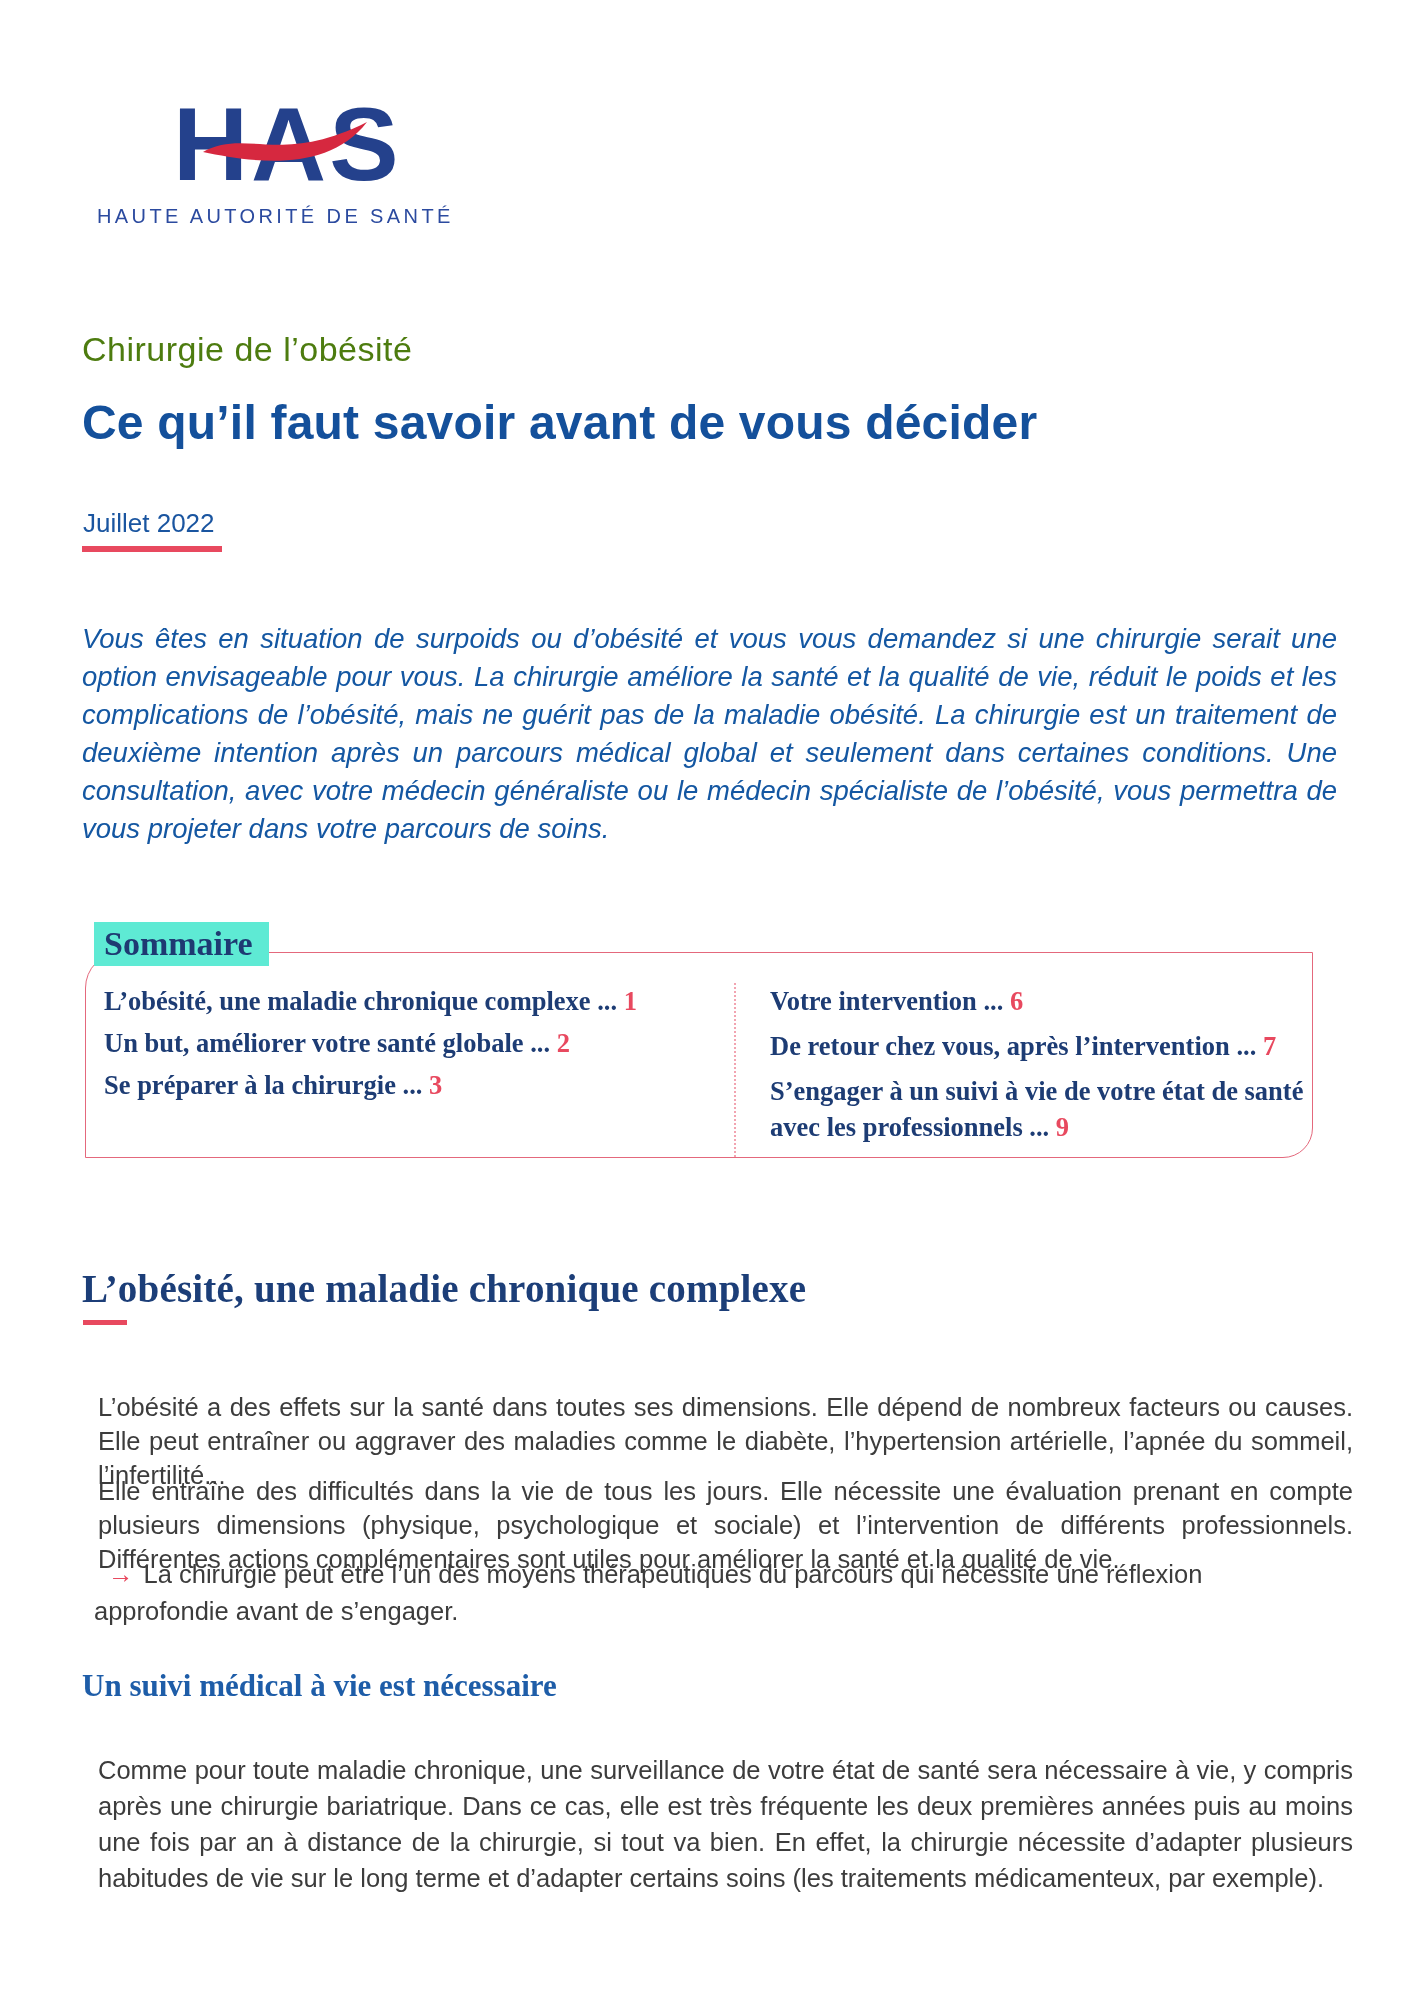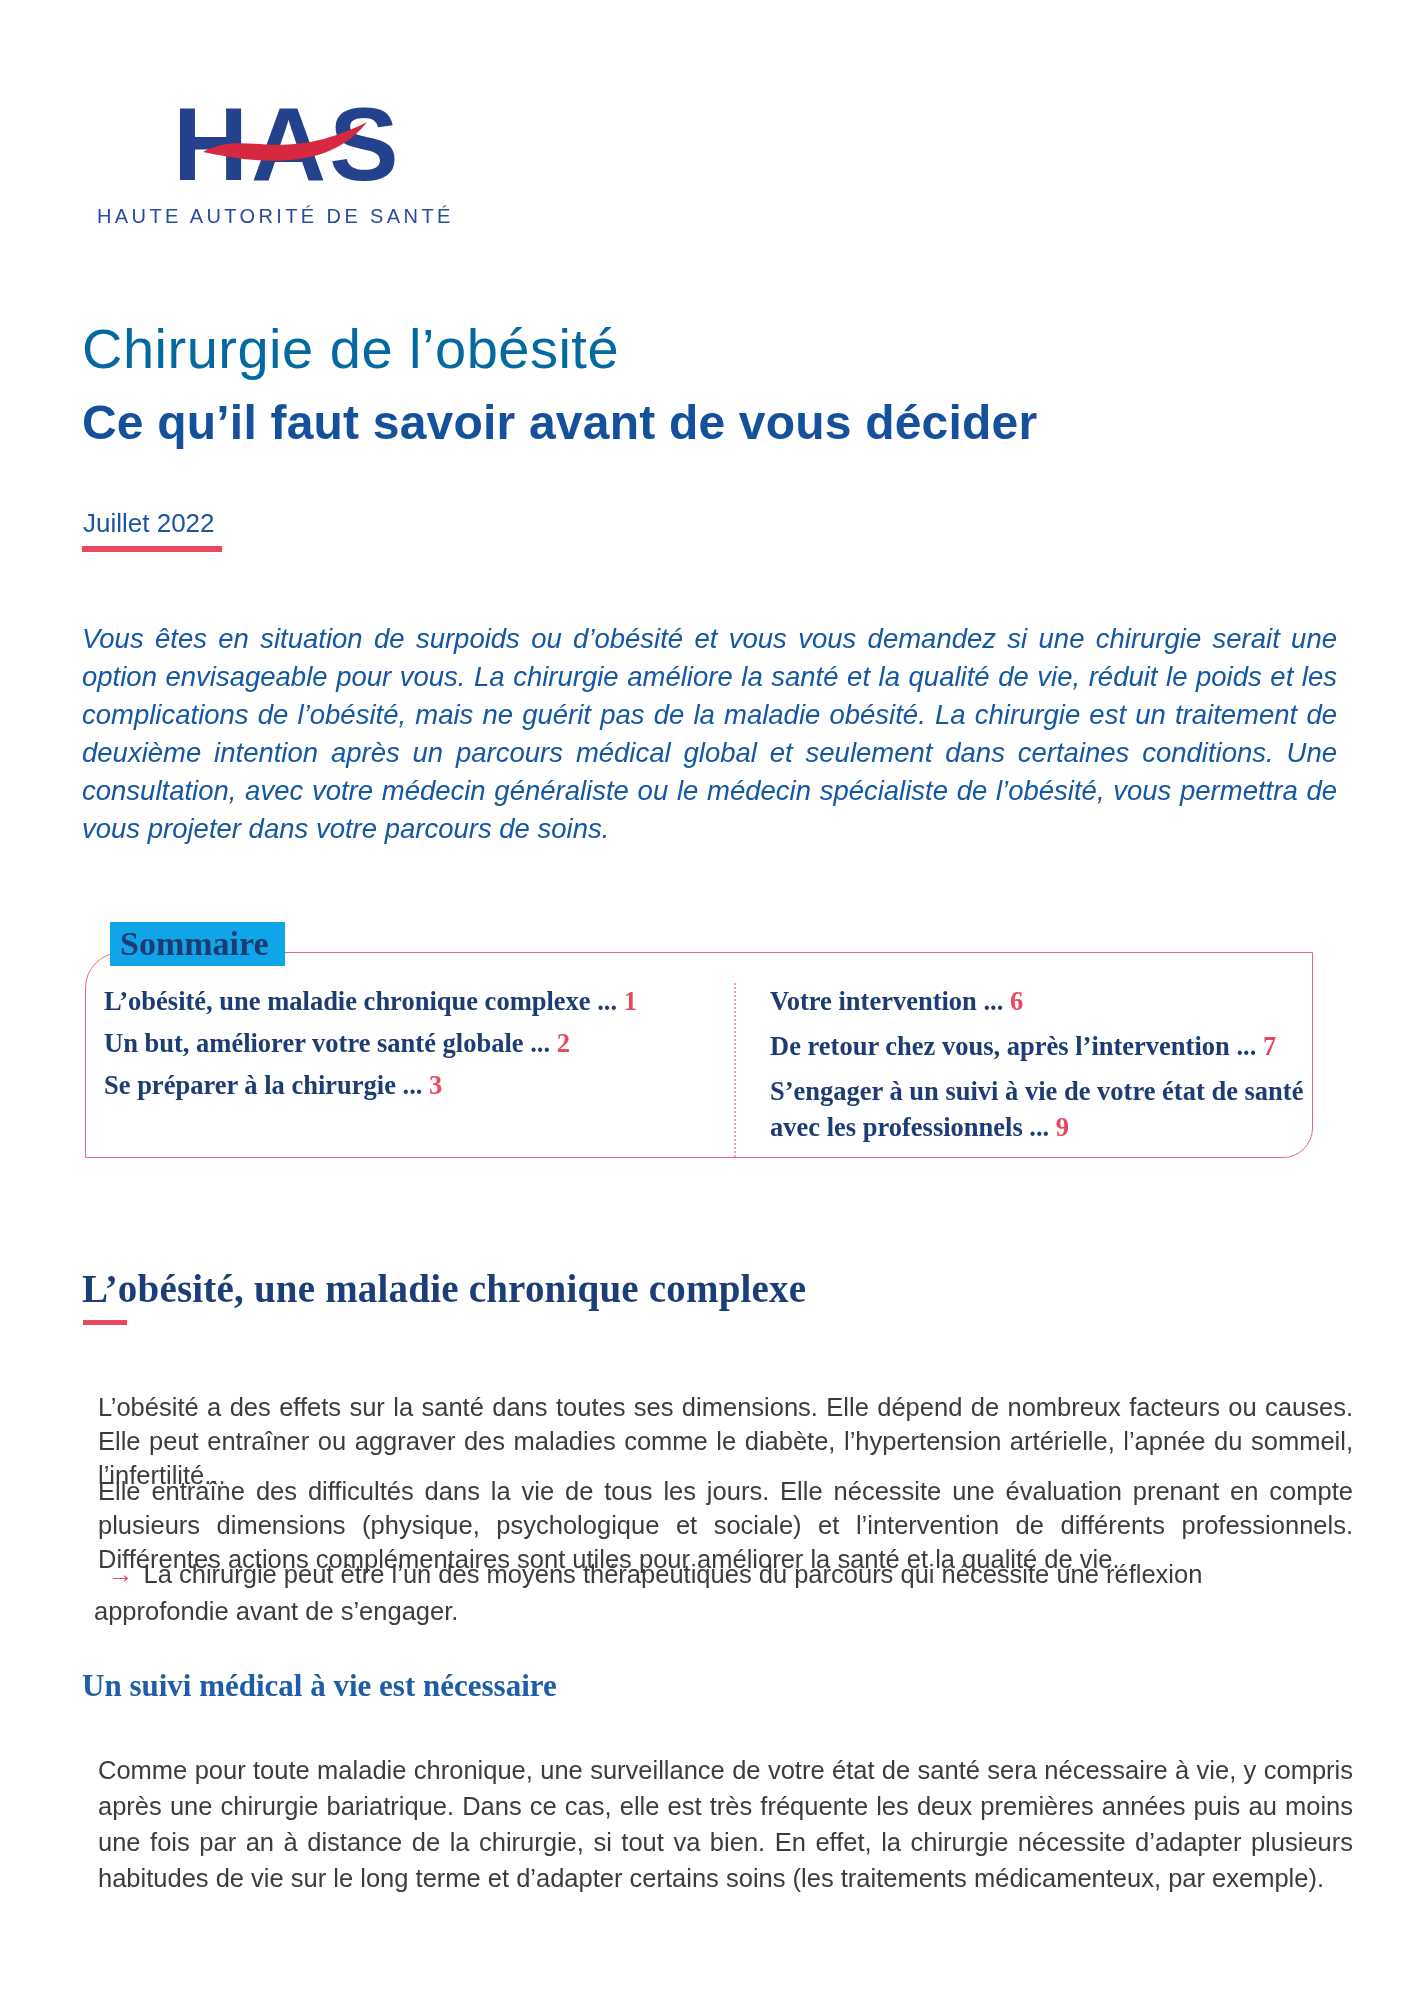--- a/index.html
+++ b/index.html
@@ -7,42 +7,42 @@
     position:relative;
     width:1415px;height:2000px;
     background:#ffffff;
     font-family:"Liberation Sans", sans-serif;
     overflow:hidden;
   }
   
   .logo{position:absolute;left:95px;top:68px;width:380px;height:170px;}
   
   .titles{position:absolute;left:82px;top:312px;width:1255px;line-height:74px;}
-  .title-1{font-size:56px;font-weight:400;color:#0369a1;letter-spacing:.5px;}
+  .title-1{font-size:34px;font-weight:400;color:#4d7c0f;letter-spacing:.5px;}
   .title-2{font-size:48px;font-weight:700;color:#14509b;letter-spacing:.2px;}
   
   .date{position:absolute;left:83px;top:508px;font-size:26px;color:#1a55a0;}
   .date-underline{position:absolute;left:82px;top:546px;width:140px;height:6px;background:#e8495f;}
   
   .intro{
     position:absolute;left:82px;top:620px;width:1255px;
     font-size:27.5px;line-height:38px;font-style:italic;font-weight:500;
     color:#1457a2;text-align:justify;margin:0;
   }
   
   .toc-box{
     position:absolute;left:85px;top:952px;width:1228px;height:206px;
     border:1.6px solid #e4687c;
     border-radius:36px 0 30px 0;
     box-sizing:border-box;
     background:#ffffff;
   }
   .toc-title{
-    position:absolute;left:24px;top:-31px;
-    background:#0ea5e9;padding:0 16px 0 10px;
+    position:absolute;left:8px;top:-31px;
+    background:#5eead4;padding:0 16px 0 10px;
     font-family:"Liberation Serif", serif;font-weight:700;
     font-size:34px;color:#1e3a72;line-height:44px;
   }
   .toc-cols{display:flex;height:100%;box-sizing:border-box;padding-top:30px;}
   .toc-col-left{width:648px;padding-left:18px;box-sizing:border-box;}
   .toc-col-right{flex:1;padding-left:34px;border-left:2px dotted #f2a4b1;box-sizing:border-box;}
   .toc-item{
     font-family:"Liberation Serif", serif;font-weight:700;
     font-size:26.5px;color:#1d3c74;line-height:36px;margin-bottom:6px;
     cursor:pointer;

